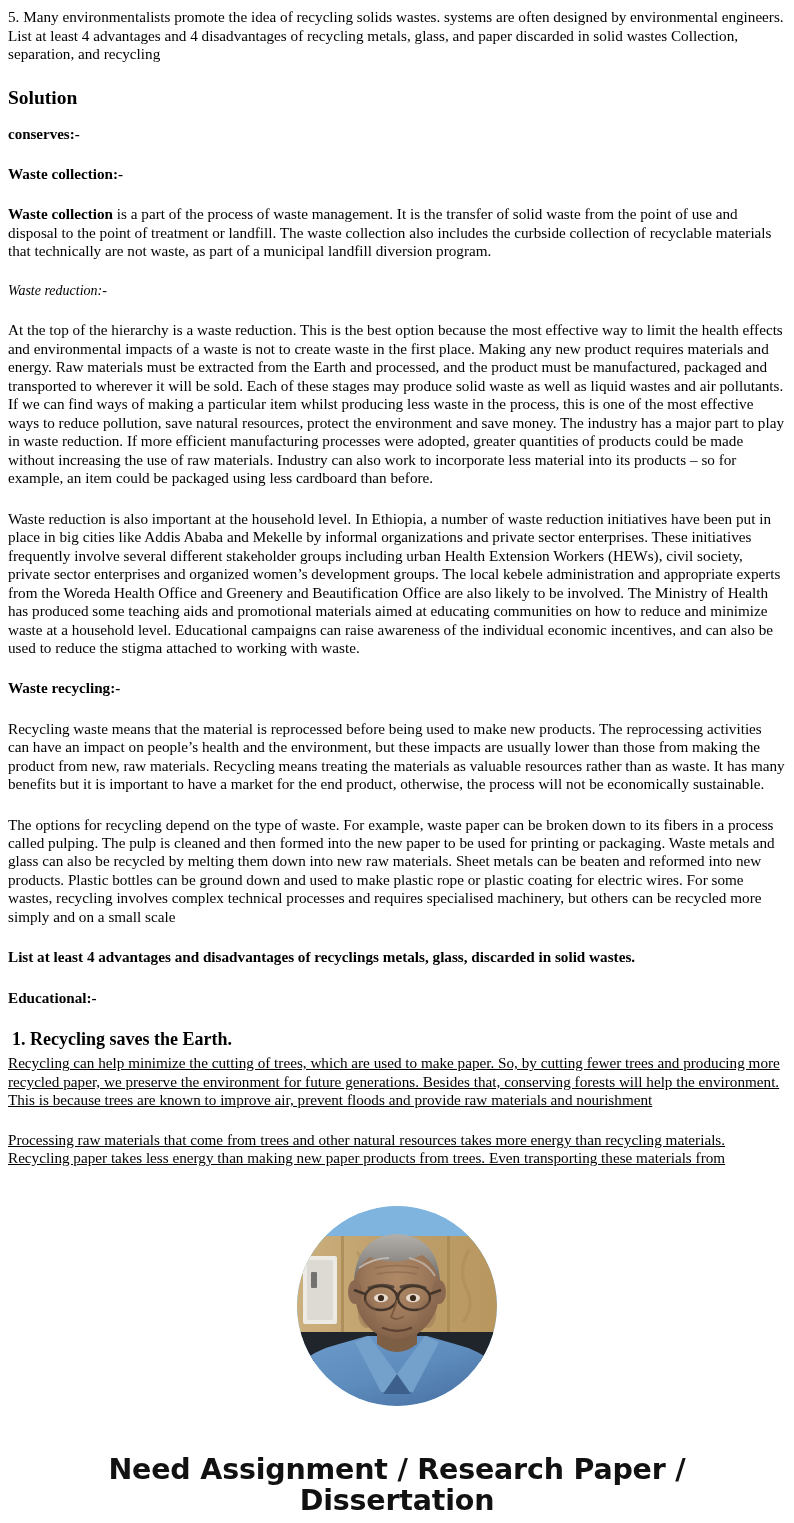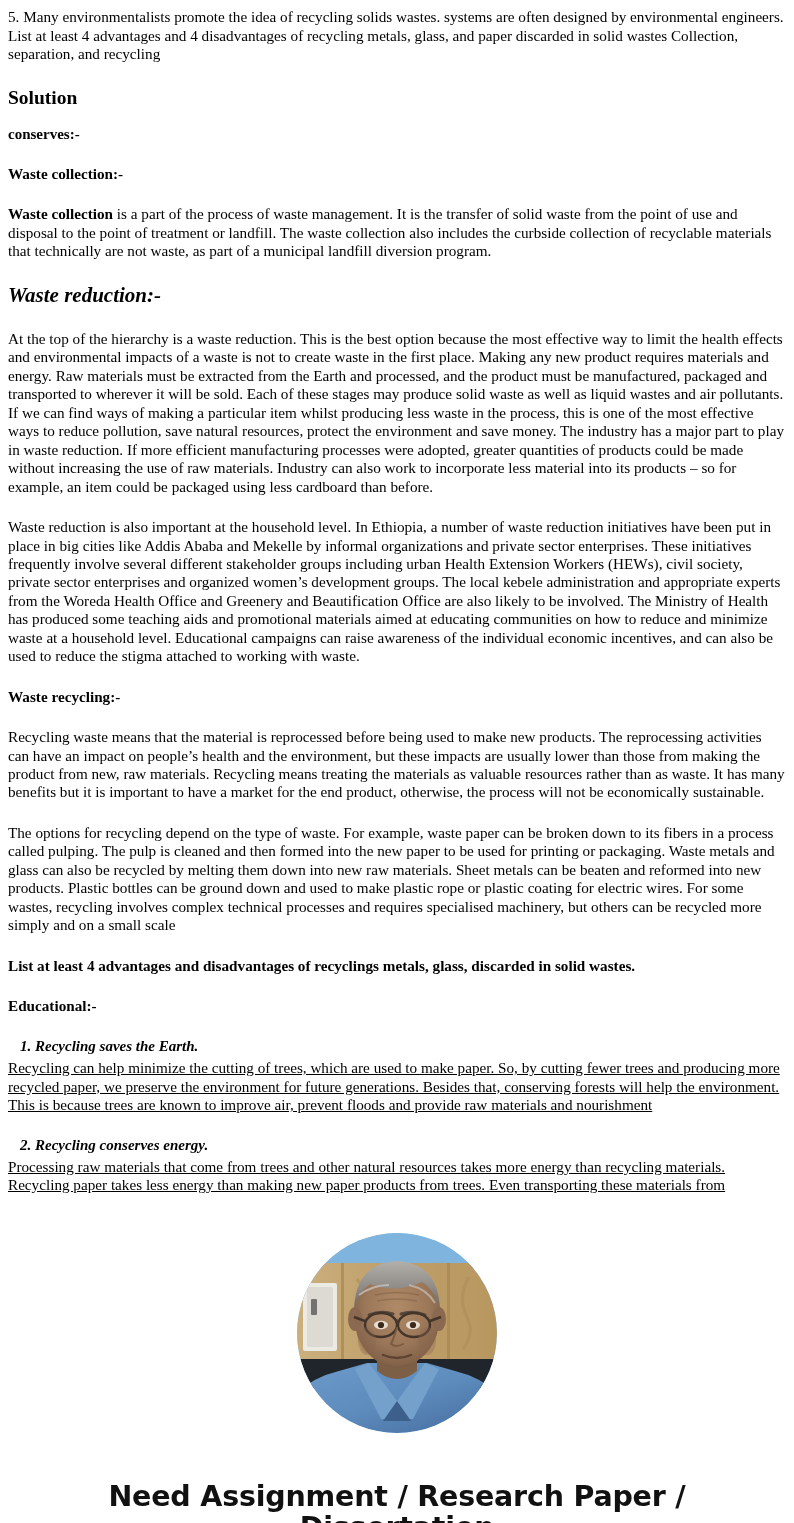--- a/index.html
+++ b/index.html
@@ -41,41 +41,40 @@
     margin: 0 0 22px 0;
   }
   .sub-bold {
     font-size: 15.2px;
     font-weight: bold;
     line-height: 1.2;
     margin: 0 0 22px 0;
     font-family: Liberation Serif, serif;
   }
   .sub-bold-italic {
-    font-size: 21px;
-    font-weight: bold;
+    font-size: 14px;
+    font-weight: normal;
     font-style: italic;
     line-height: 1.2;
     margin: 0 0 22px 0;
   }
   p.body-text {
     font-size: 15.2px;
     line-height: 1.215;
     margin: 0 0 22px 0;
     text-align: left;
   }
   p.body-text:last-child { margin-bottom: 0; text-decoration: underline; }
   .run-bold { font-weight: bold; }
 
   .adv-heading {
-    font-size: 15px;
-    font-weight: bold;
-    line-height: 1.2;
-    margin: 0 0 4px 12px;
-    font-style: italic;
+    font-size: 18px;
+    font-weight: bold;
+    line-height: 1.2;
+    margin: 0 0 4px 4px;
   }
   .adv-block { margin: 0 0 21px 0; }
   .adv-block p.body-text { margin-bottom: 0; }
   .adv-label {
     font-size: 15.2px;
     font-weight: bold;
     margin: 0 0 22px 0;
     line-height: 1.2;
   }
 
@@ -141,21 +140,20 @@
   <div class="sub-bold">List at least 4 advantages and disadvantages of recyclings metals, glass, discarded in solid wastes.</div>
 
   <div class="adv-label">Educational:-</div>
 
   <div class="adv-block">
     <div class="adv-heading">1. Recycling saves the Earth.</div>
     <p class="body-text">Recycling can help minimize the cutting of trees, which are used to make paper. So, by cutting fewer trees and producing more recycled paper, we preserve the environment for future generations. Besides that, conserving forests will help the environment. This is because trees are known to improve air, prevent floods and provide raw materials and nourishment</p>
   </div>
 
   <div class="adv-block">
-    <div class="adv-heading">2. Recycling conserves energy.</div>
     <p class="body-text">Processing raw materials that come from trees and other natural resources takes more energy than recycling materials. Recycling paper takes less energy than making new paper products from trees. Even transporting these materials from</p>
   </div>
 
   <div class="avatar-wrap">
     <div class="avatar">
       <svg viewBox="0 0 200 200" xmlns="http://www.w3.org/2000/svg" aria-hidden="true">
         <defs>
           <clipPath id="circ">
               <circle cx="100" cy="100" r="100"></circle>
             </clipPath>

